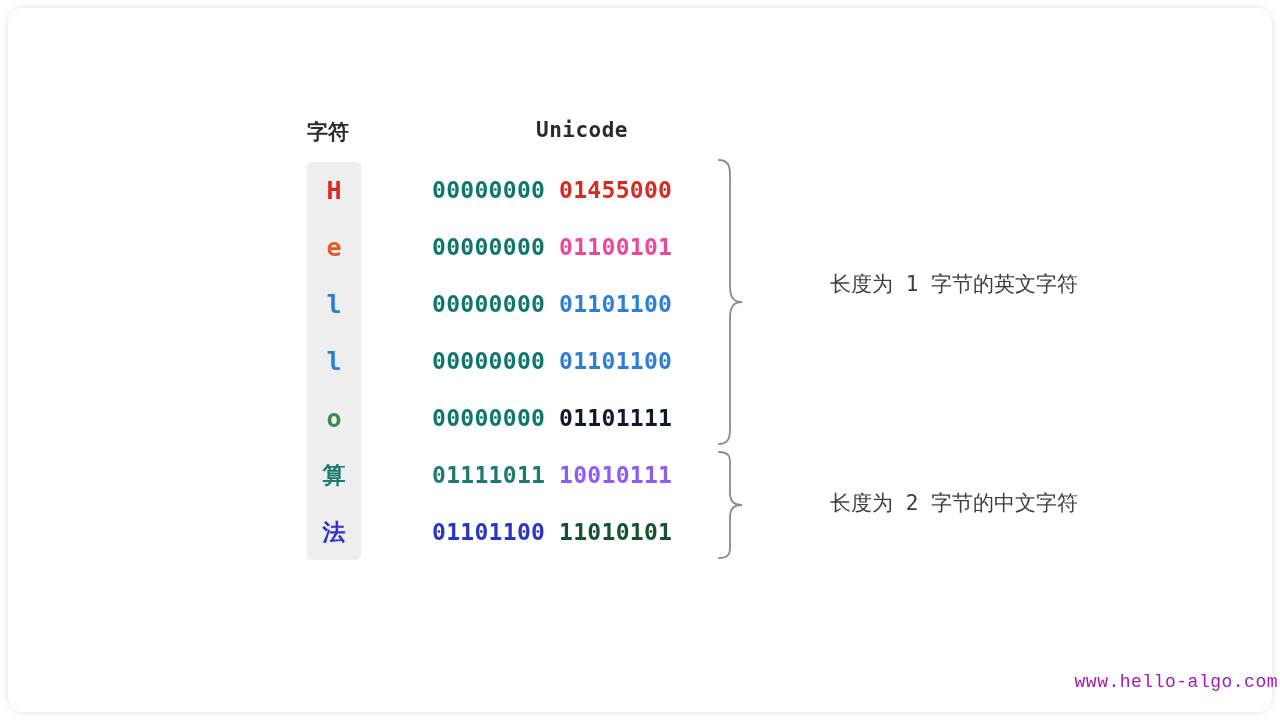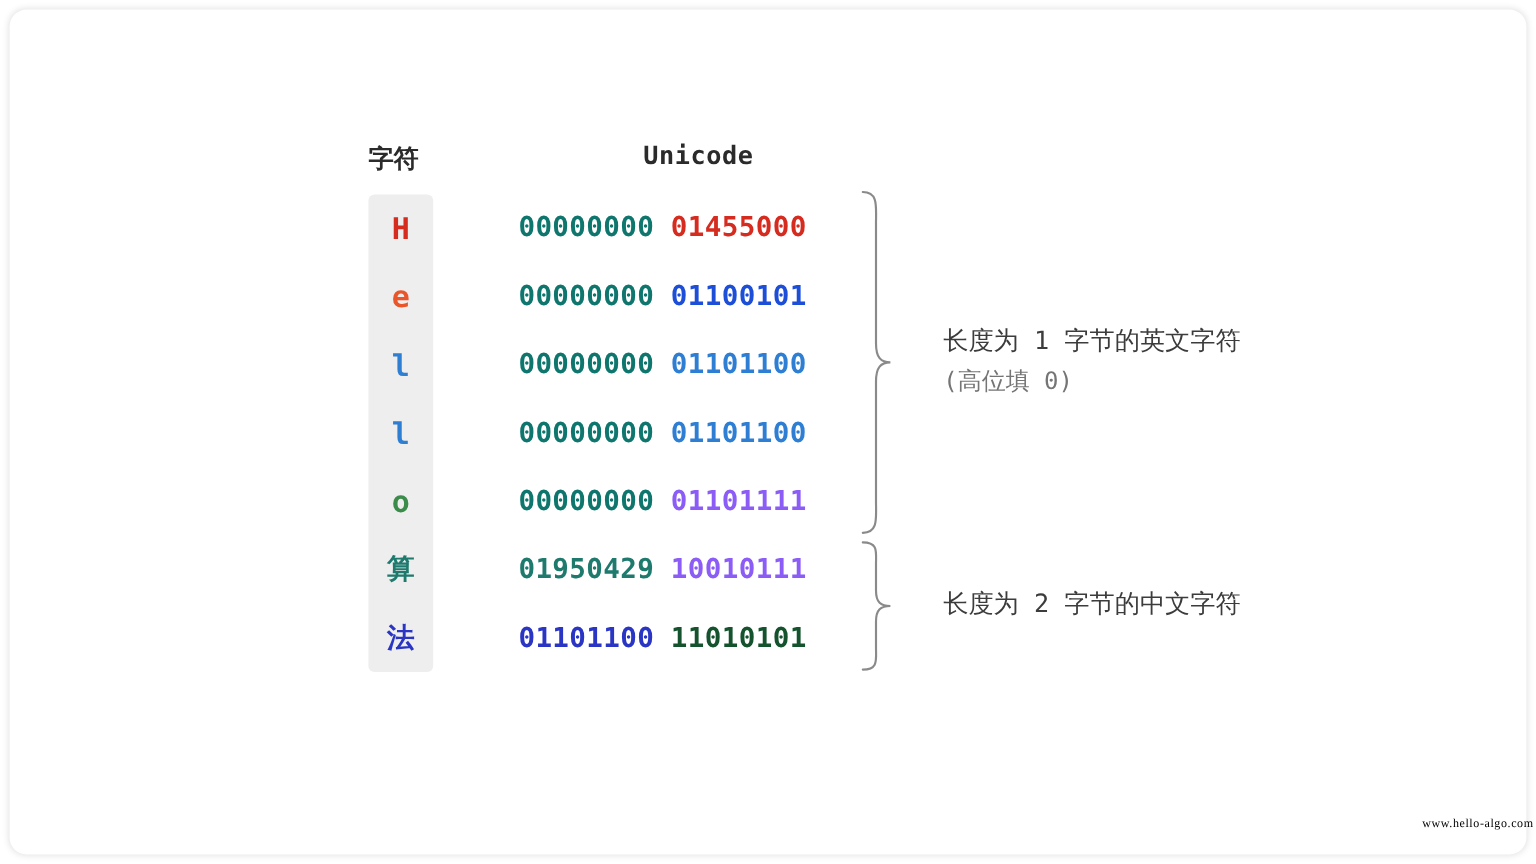--- a/index.html
+++ b/index.html
@@ -92,94 +92,93 @@
     color: #8a8a8a;
   }
 
   
   .anno {
     position: absolute;
     font-family: "DejaVu Sans Mono", monospace;
     font-size: 21px;
     color: #3c3c3c;
     white-space: nowrap;
-    text-align: left;
+    text-align: right;
   }
   .anno .sub {
     display: block;
     margin-top: 6px;
     color: #757575;
     font-size: 20px;
   }
 
   .watermark {
     position: absolute;
     right: 42px;
     bottom: 28px;
-    font-family: Liberation Serif, serif;
-    font-size: 10px;
-    color: #000000;
+    font-family: Liberation Mono, monospace;
+    font-size: 18px;
+    color: #a21caf;
     letter-spacing: 0.5px;
   }
 </style>
 </head>
 <body>
 
 <div id="canvas">
   <div class="card"></div>
 
   <div class="hdr" id="hdr-char">字符</div>
   <div class="hdr" id="hdr-unicode">Unicode</div>
 
   <div class="charcol"></div>
 
   <div class="row" style="top:162px">
     <div class="ch" style="color:#d62c20">H</div>
     <div class="bits"><span class="hi">00000000</span><span class="gap">&nbsp;</span><span style="color:#d62c20">01455000</span></div>
   </div>
   <div class="row" style="top:219px">
     <div class="ch" style="color:#e8562a">e</div>
-    <div class="bits"><span class="hi">00000000</span><span class="gap">&nbsp;</span><span style="color:#1d4ed8">01100101</span></div>
+    <div class="bits"><span class="hi">00000000</span><span class="gap">&nbsp;</span><span style="color:#ec4899">01100101</span></div>
   </div>
   <div class="row" style="top:276px">
     <div class="ch" style="color:#2e7fd4">l</div>
     <div class="bits"><span class="hi">00000000</span><span class="gap">&nbsp;</span><span style="color:#2e7fd4">01101100</span></div>
   </div>
   <div class="row" style="top:333px">
     <div class="ch" style="color:#2e7fd4">l</div>
     <div class="bits"><span class="hi">00000000</span><span class="gap">&nbsp;</span><span style="color:#2e7fd4">01101100</span></div>
   </div>
   <div class="row" style="top:390px">
     <div class="ch" style="color:#3b8c4b">o</div>
-    <div class="bits"><span class="hi">00000000</span><span class="gap">&nbsp;</span><span style="color:#8b5cf6">01101111</span></div>
+    <div class="bits"><span class="hi">00000000</span><span class="gap">&nbsp;</span><span style="color:#0f172a">01101111</span></div>
   </div>
   <div class="row" style="top:447px">
     <div class="ch" style="color:#1f7a6e;font-family:'DejaVu Sans',sans-serif;font-size:23px">算</div>
-    <div class="bits"><span style="color:#1f7a6e">01950429</span><span class="gap">&nbsp;</span><span style="color:#8b5cf6">10010111</span></div>
+    <div class="bits"><span style="color:#1f7a6e">01111011</span><span class="gap">&nbsp;</span><span style="color:#8b5cf6">10010111</span></div>
   </div>
   <div class="row" style="top:504px">
     <div class="ch" style="color:#2a35c4;font-family:'DejaVu Sans',sans-serif;font-size:23px">法</div>
     <div class="bits"><span style="color:#2a35c4">01101100</span><span class="gap">&nbsp;</span><span style="color:#14532d">11010101</span></div>
   </div>
 
   <div class="brace" style="left:716px; top:158px;">
     <svg width="34" height="288" viewBox="0 0 34 288" fill="none" xmlns="http://www.w3.org/2000/svg">
       <path d="M3 2 C16 2 14 14 14 28 L14 128 C14 140 18 144 26 144 C18 144 14 148 14 160 L14 260 C14 274 16 286 3 286" stroke="#8a8a8a" stroke-width="1.8" fill="none" stroke-linecap="round"></path>
     </svg>
   </div>
 
   <div class="brace" style="left:716px; top:450px;">
     <svg width="34" height="110" viewBox="0 0 34 110" fill="none" xmlns="http://www.w3.org/2000/svg">
       <path d="M3 2 C16 2 14 10 14 20 L14 42 C14 52 18 55 26 55 C18 55 14 58 14 68 L14 90 C14 100 16 108 3 108" stroke="#8a8a8a" stroke-width="1.8" fill="none" stroke-linecap="round"></path>
     </svg>
   </div>
 
   <div class="anno" style="left:786px; top:270px; width:292px;">
     <span>长度为 1 字节的英文字符</span>
-    <span class="sub">(高位填 0)</span>
   </div>
 
   <div class="anno" style="left:786px; top:489px; width:292px;">
     <span>长度为 2 字节的中文字符</span>
   </div>
 
   <div class="watermark">www.hello-algo.com</div>
 </div>
 
 </body></html>

